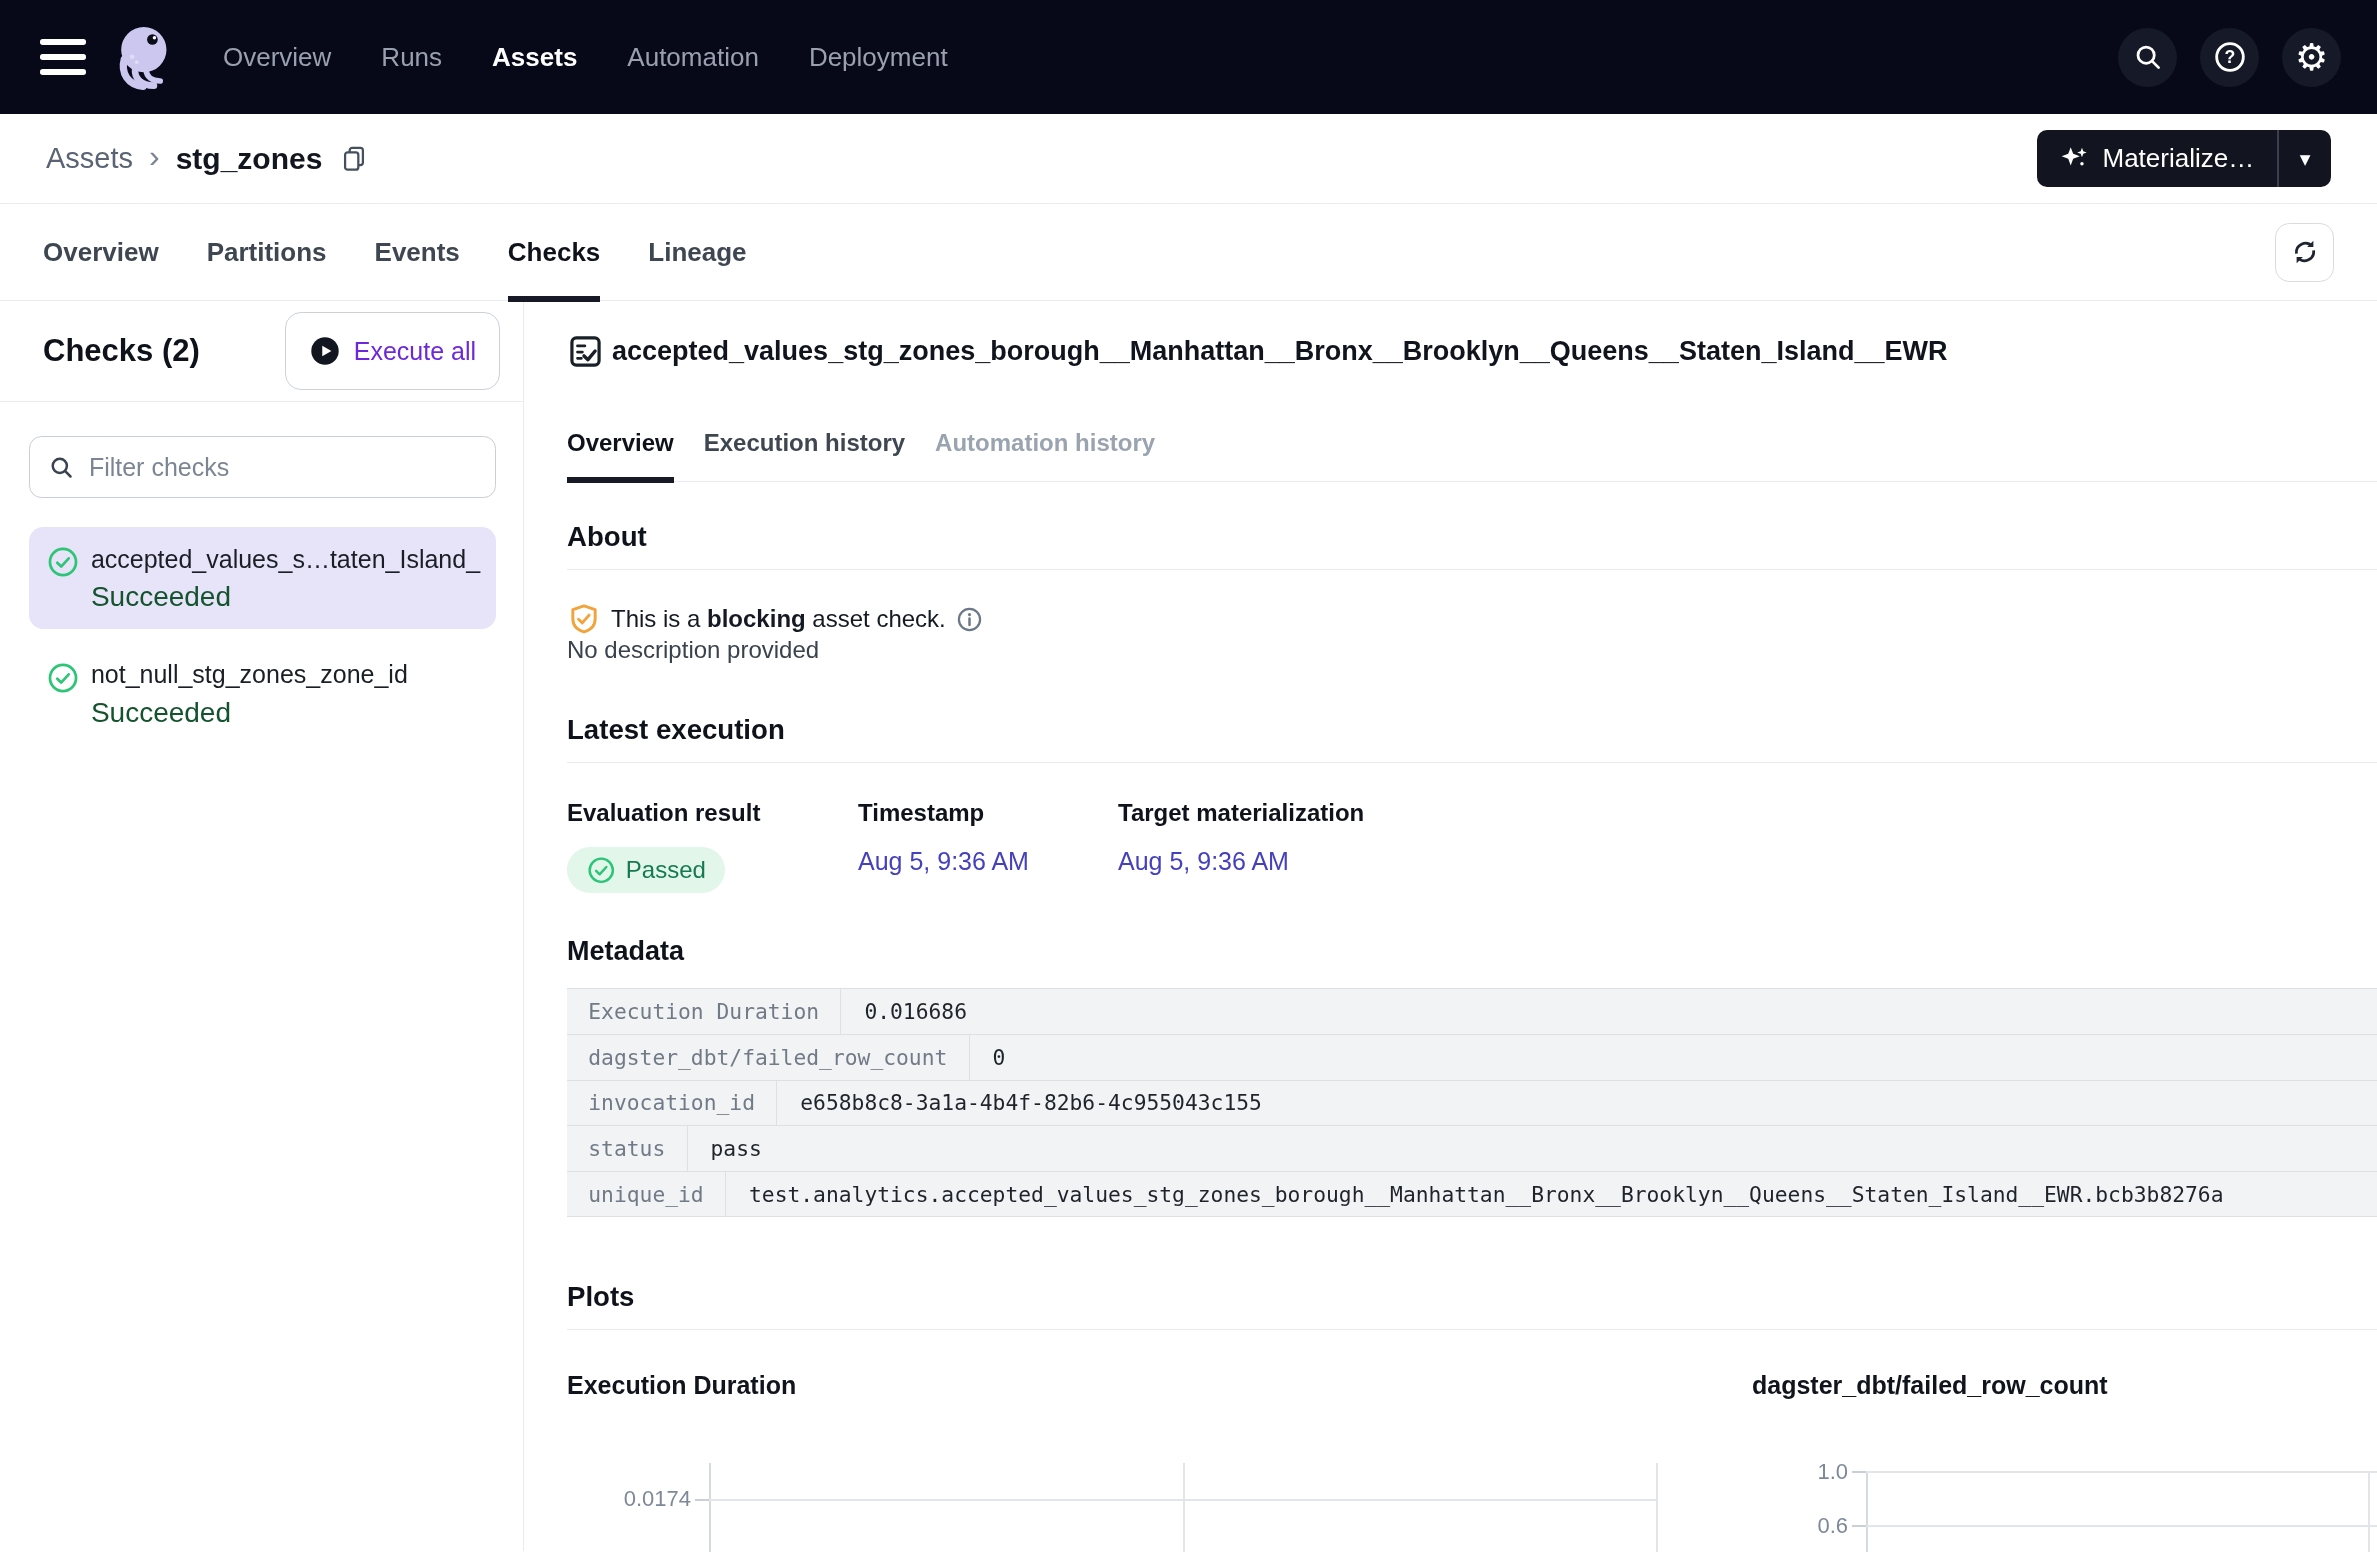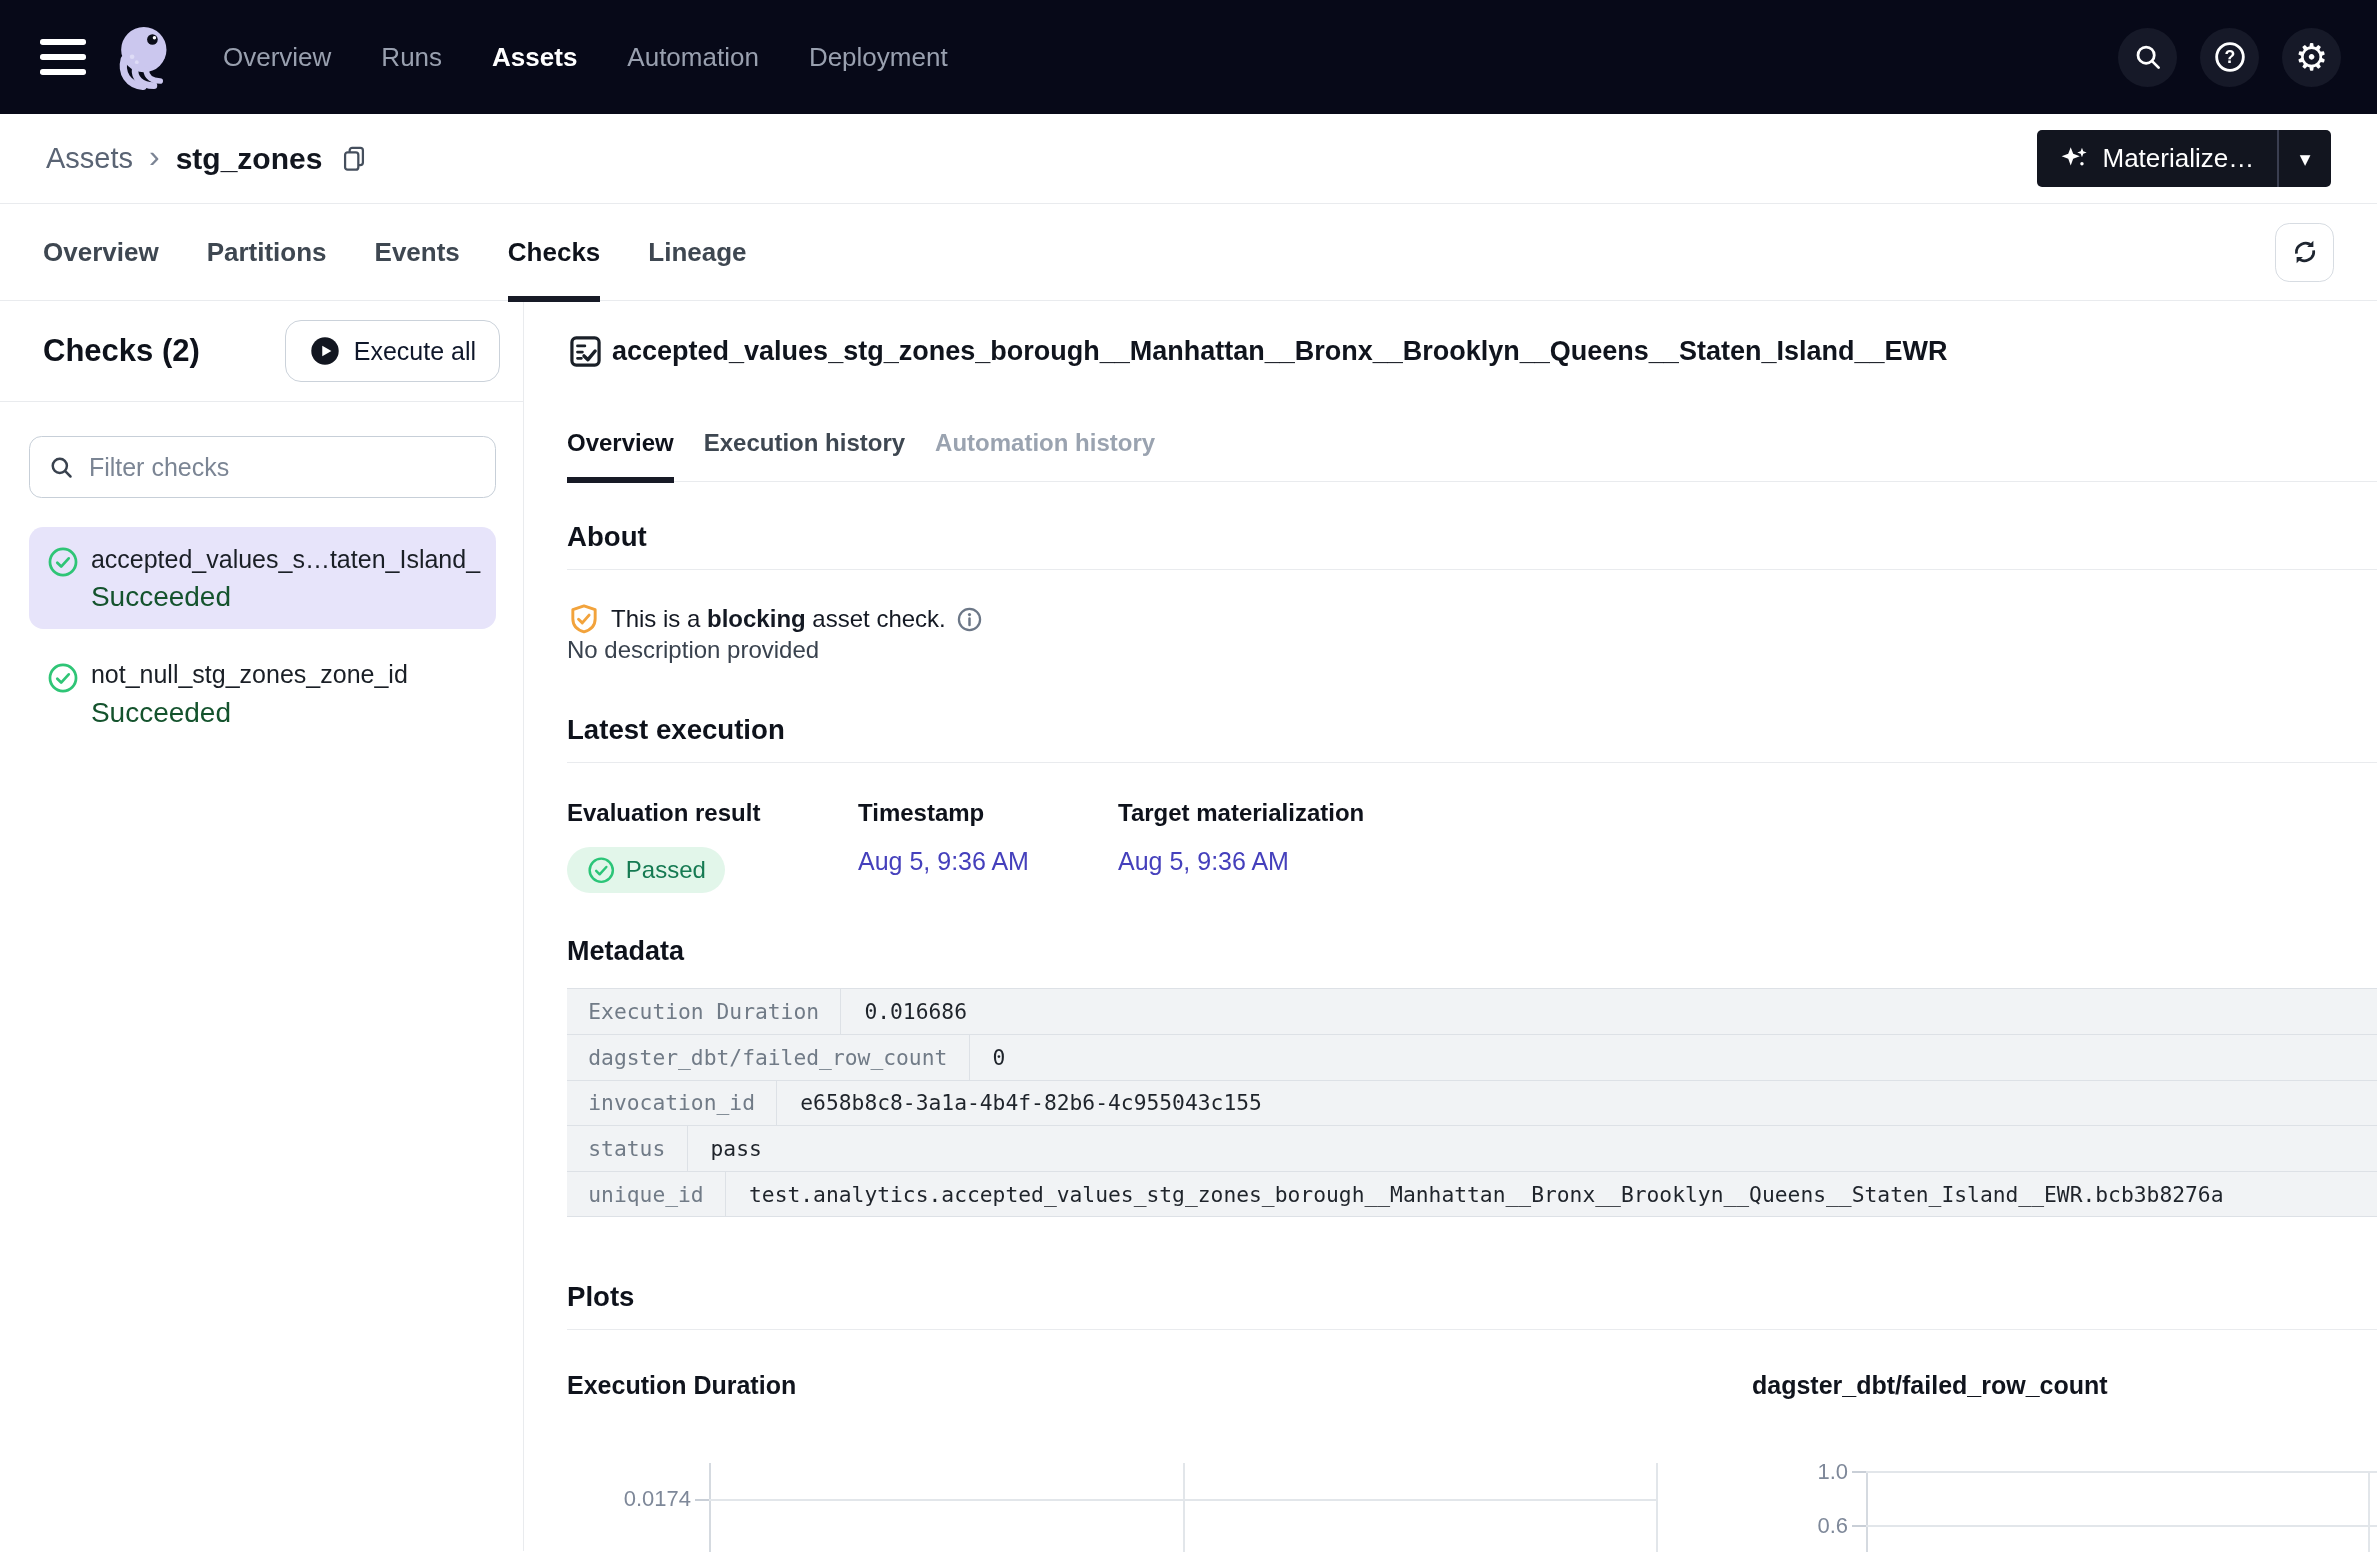--- a/index.html
+++ b/index.html
@@ -25,21 +25,21 @@
 
   
   .breadcrumb-row { height:90px; display:flex; align-items:center; justify-content:space-between;
     padding:0 46px; border-bottom:1.8px solid #E9EBEE; background:#fff; }
   .breadcrumb { display:flex; align-items:center; gap:16px; }
   .crumb-root { font-size:29px; color:#5A6474; cursor:pointer; }
   .crumb-chevron { font-size:32px; color:#7B8494; margin-top:-3.6px; }
   .crumb-current { font-size:30px; font-weight:700; color:#12161F; }
   .copy-btn { background:none; border:none; padding:0; margin-left:1.8px; cursor:pointer; display:flex; }
 
-  .mat-btn { display:flex; align-items:stretch; height:57px; border-radius:5px; overflow:hidden;
+  .mat-btn { display:flex; align-items:stretch; height:57px; border-radius:10px; overflow:hidden;
     background:#12151F; cursor:pointer; }
   .mat-main { display:flex; align-items:center; gap:12.4px; padding:0 23px; color:#fff; font-size:26px; }
   .mat-divider { width:1.8px; background:#3A3E50; }
   .mat-caret { width:52px; display:flex; align-items:center; justify-content:center; color:#fff; font-size:21.3px; }
 
   
   .asset-tabs-row { height:97px; display:flex; align-items:stretch; padding:0 43px;
     border-bottom:1.8px solid #E9EBEE; background:#fff; }
   .asset-tabs { display:flex; gap:48px; }
   .atab { position:relative; display:flex; align-items:center; font-size:26px; font-weight:600;
@@ -48,22 +48,22 @@
   .atab.active::after { content:""; position:absolute; left:0; right:0; bottom:-1.8px; height:6.2px; background:#171A26; }
   .refresh-btn { margin-left:auto; align-self:center; width:59px; height:59px; border-radius:14.2px;
     border:1.8px solid #D7DCE2; background:#fff; display:flex; align-items:center; justify-content:center; cursor:pointer; }
 
   
   .body-row { display:flex; height:1250px; }
   .sidebar { width:524px; border-right:1.8px solid #E9EBEE; display:flex; flex-direction:column; flex:none; }
   .sidebar-head { height:101px; display:flex; align-items:center; justify-content:space-between;
     padding:0 23px 0 43px; border-bottom:1.8px solid #E9EBEE; }
   .sidebar-title { margin:0; font-size:31px; font-weight:700; color:#0E121B; }
-  .execute-all { display:flex; align-items:center; gap:12.4px; height:62px; padding:0 23px;
-    border:1.8px solid #CBD2DA; border-radius:16px; background:#fff; font-size:25px; color:#0f172a;
+  .execute-all { display:flex; align-items:center; gap:12.4px; height:78px; padding:0 23px;
+    border:1.8px solid #CBD2DA; border-radius:16px; background:#fff; font-size:25px; color:#6d28d9;
     font-family:inherit; cursor:pointer; }
   .sidebar-body { padding:34px 27px 0 28.5px; }
   .filter-box { display:flex; align-items:center; gap:12.4px; height:62px; padding:0 18px;
     border:1.8px solid #C7CFD8; border-radius:12.4px; background:#fff; }
   .filter-box input { border:none; outline:none; flex:1; font-size:25px; font-family:inherit; color:#12161F; background:transparent; }
   .filter-box input::placeholder { color:#7B8594; }
   .check-list { margin-top:28.5px; display:flex; flex-direction:column; gap:13px; }
   .check-item { display:grid; grid-template-columns:32px 1fr; column-gap:12.4px; padding:18px 14.2px 16px 18px;
     border-radius:14.2px; cursor:pointer; }
   .check-item.selected { background:#E7E4FA; }

